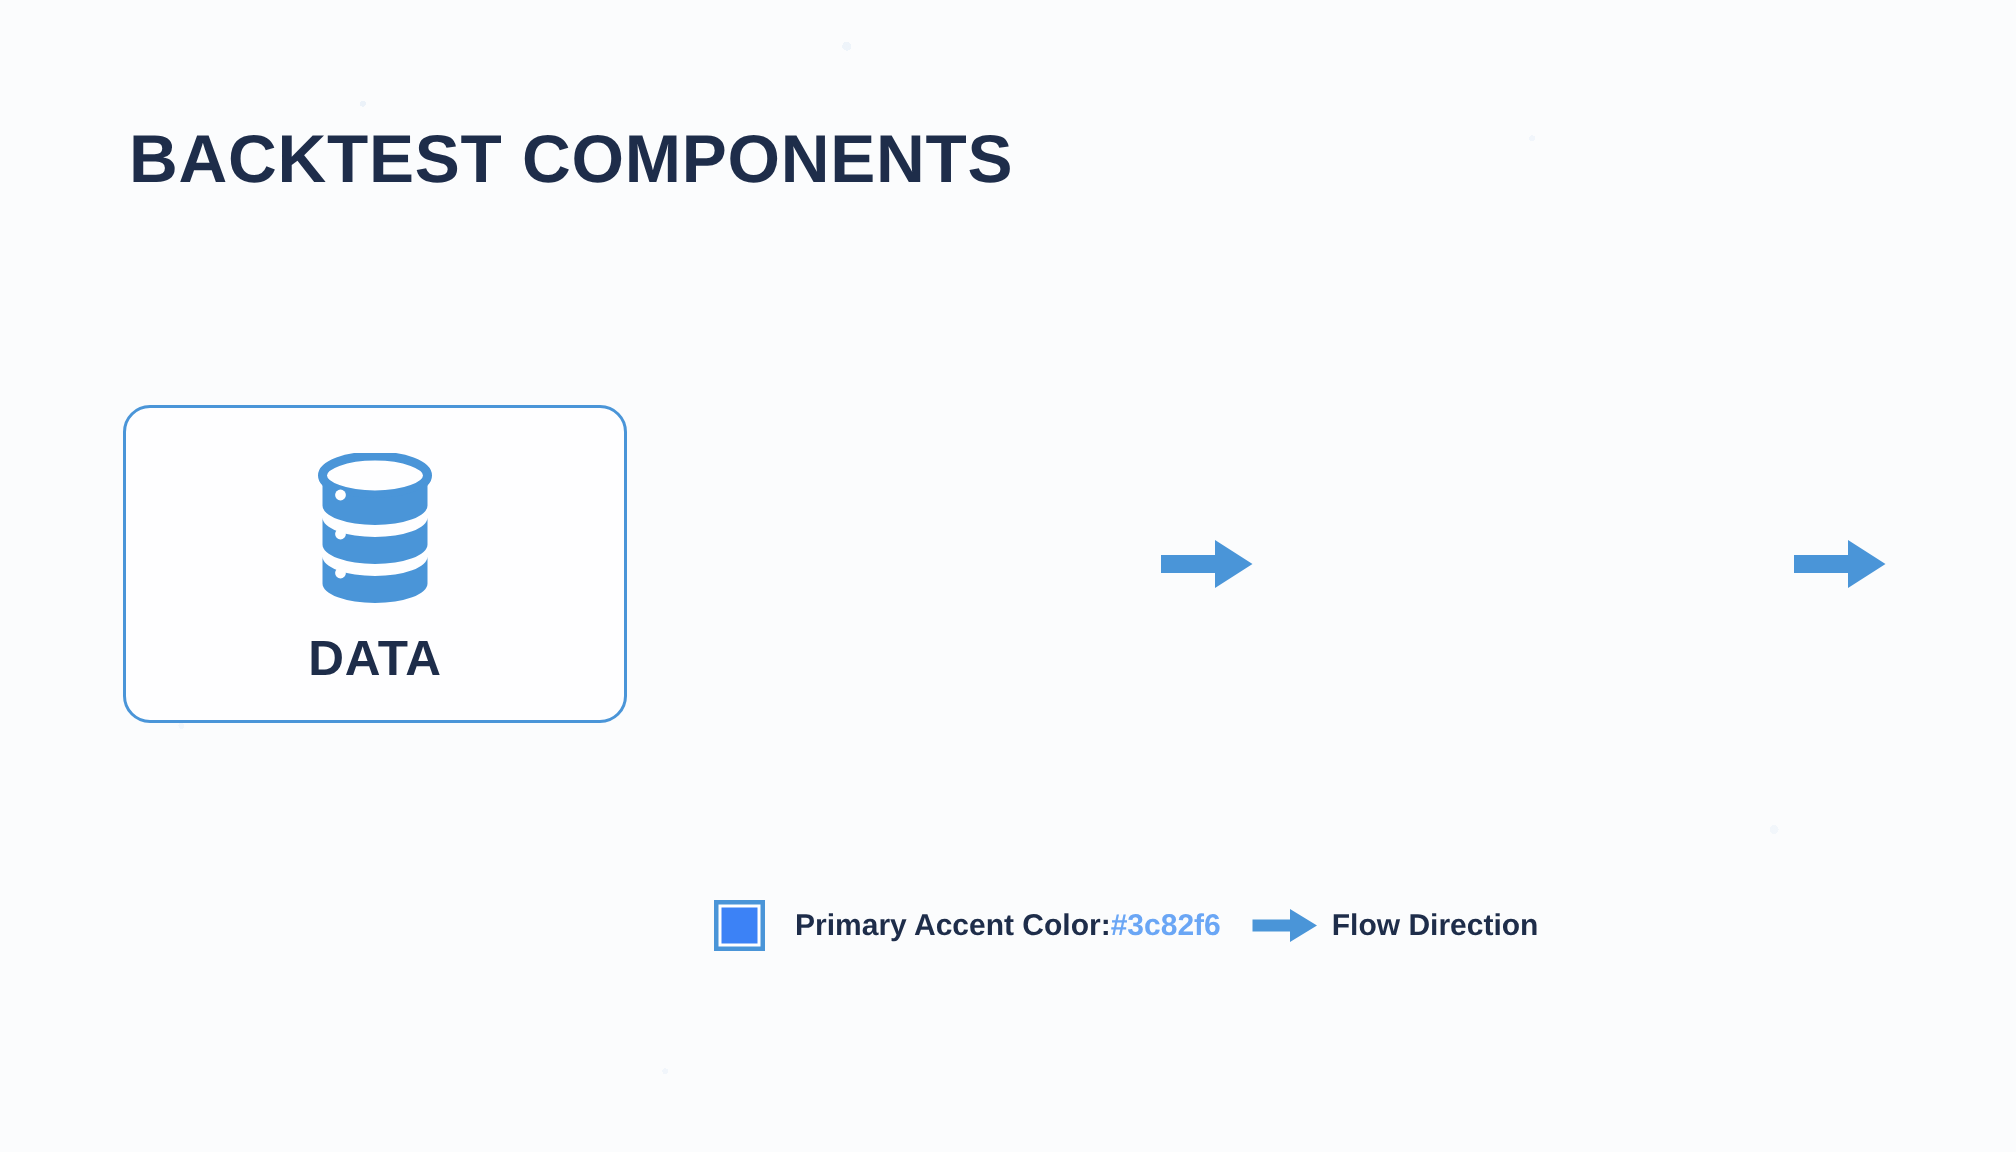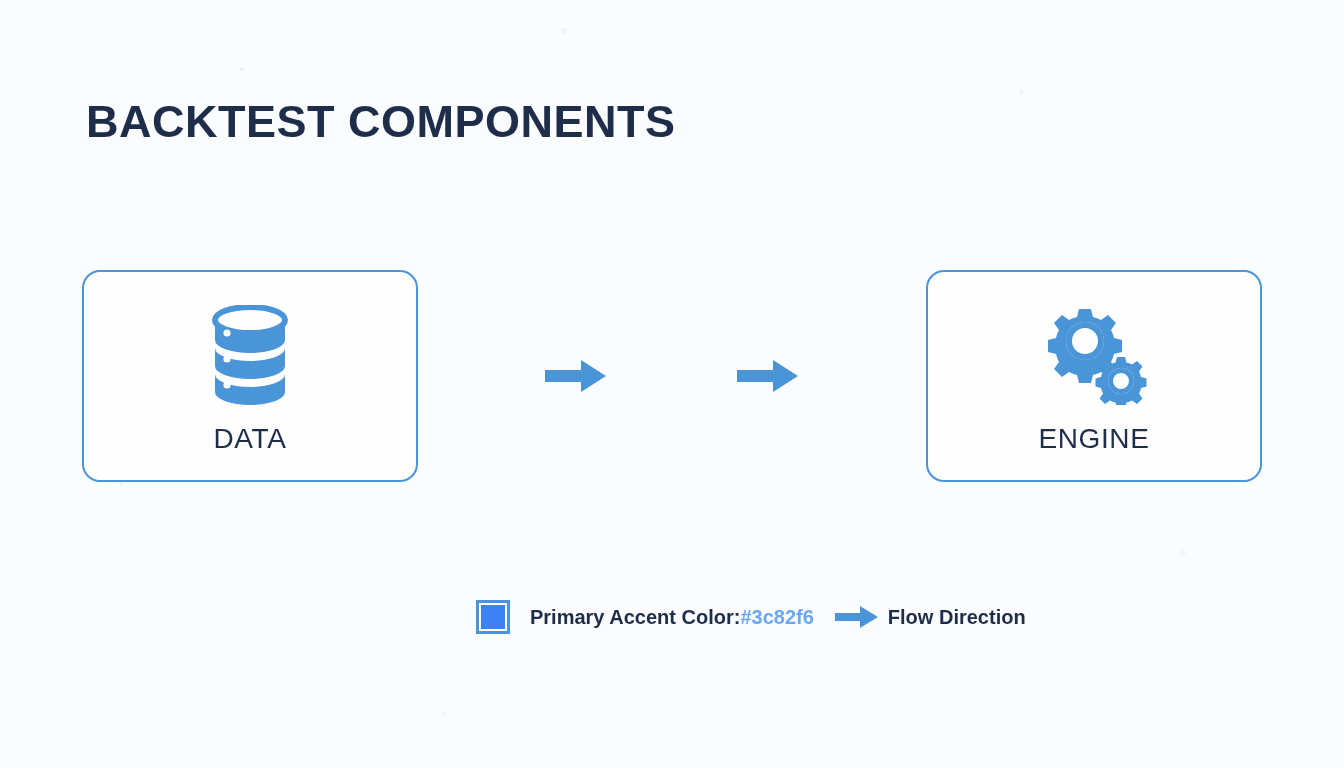--- a/index.html
+++ b/index.html
@@ -24,21 +24,21 @@
       radial-gradient(circle at 42% 4%, rgba(222,234,246,.45) 0 3px, transparent 3px),
       radial-gradient(circle at 76% 12%, rgba(226,236,248,.4) 0 2px, transparent 2px),
       radial-gradient(circle at 9% 63%, rgba(228,238,248,.4) 0 2px, transparent 2px),
       radial-gradient(circle at 88% 72%, rgba(228,238,248,.4) 0 3px, transparent 3px),
       radial-gradient(circle at 33% 93%, rgba(226,236,248,.4) 0 2px, transparent 2px);
   }
 
   .page-title {
     position: absolute;
     left: 86px;
-    top: 96px;
+    top: 80px;
     font-size: 45px;
     font-weight: bold;
     letter-spacing: 0.5px;
     color: #1e2d4a;
     white-space: nowrap;
   }
 
   
   .flow-row {
     position: absolute;
@@ -64,22 +64,22 @@
     position: relative;
   }
   .card-icon {
     height: 104px;
     display: flex;
     align-items: center;
     justify-content: center;
     margin-top: 6px;
   }
   .card-label {
-    font-size: 28px;
-    font-weight: normal;
+    font-size: 33px;
+    font-weight: bold;
     letter-spacing: 0.6px;
     color: #1e2d4a;
     margin-top: 16px;
   }
   .flow-arrow {
     width: 70px;
     height: 46px;
     display: flex;
     align-items: center;
     justify-content: center;
@@ -168,39 +168,20 @@
     </svg>
   </div>
 
 
   <div class="flow-arrow">
     <svg width="66" height="40" viewBox="0 0 66 40" aria-hidden="true">
       <path d="M2 14 H38 V4 L63 20 L38 36 V26 H2 Z" fill="#4a95d8"></path>
     </svg>
   </div>
 
-  <div class="card">
-    <div class="card-icon">
-      <svg width="106" height="100" viewBox="0 0 106 100" aria-hidden="true">
-
-        <g fill="#4a95d8">
-          <path d="M38 4 h12 l2 8 a26 26 0 0 1 8 3 l7 -5 l8 8 l-5 7 a26 26 0 0 1 3 8 l8 2 v12 l-8 2 a26 26 0 0 1 -3 8 l5 7 l-8 8 l-7 -5 a26 26 0 0 1 -8 3 l-2 8 h-12 l-2 -8 a26 26 0 0 1 -8 -3 l-7 5 l-8 -8 l5 -7 a26 26 0 0 1 -3 -8 l-8 -2 v-12 l8 -2 a26 26 0 0 1 3 -8 l-5 -7 l8 -8 l7 5 a26 26 0 0 1 8 -3 z"></path>
-        </g>
-        <circle cx="44" cy="36" r="19" fill="#fefeff"></circle>
-        <circle cx="44" cy="36" r="16" fill="none" stroke="#4a95d8" stroke-width="6"></circle>
-
-        <g fill="#4a95d8">
-          <path d="M76 52 h8 l1.5 5.5 a18 18 0 0 1 5.5 2 l5 -3.5 l5.5 5.5 l-3.5 5 a18 18 0 0 1 2 5.5 l5.5 1.5 v8 l-5.5 1.5 a18 18 0 0 1 -2 5.5 l3.5 5 l-5.5 5.5 l-5 -3.5 a18 18 0 0 1 -5.5 2 l-1.5 5.5 h-8 l-1.5 -5.5 a18 18 0 0 1 -5.5 -2 l-5 3.5 l-5.5 -5.5 l3.5 -5 a18 18 0 0 1 -2 -5.5 l-5.5 -1.5 v-8 l5.5 -1.5 a18 18 0 0 1 2 -5.5 l-3.5 -5 l5.5 -5.5 l5 3.5 a18 18 0 0 1 5.5 -2 z"></path>
-        </g>
-        <circle cx="80" cy="76" r="13" fill="#fefeff"></circle>
-        <circle cx="80" cy="76" r="10.5" fill="none" stroke="#4a95d8" stroke-width="5"></circle>
-      </svg>
-    </div>
-    <div class="card-label">ENGINE</div>
-  </div>
 
 </div>
 
 <div class="legend">
 
   <div class="legend-row">
     <div class="legend-marker">
       <div class="swatch">
         <div class="swatch-inner"></div>
       </div>

